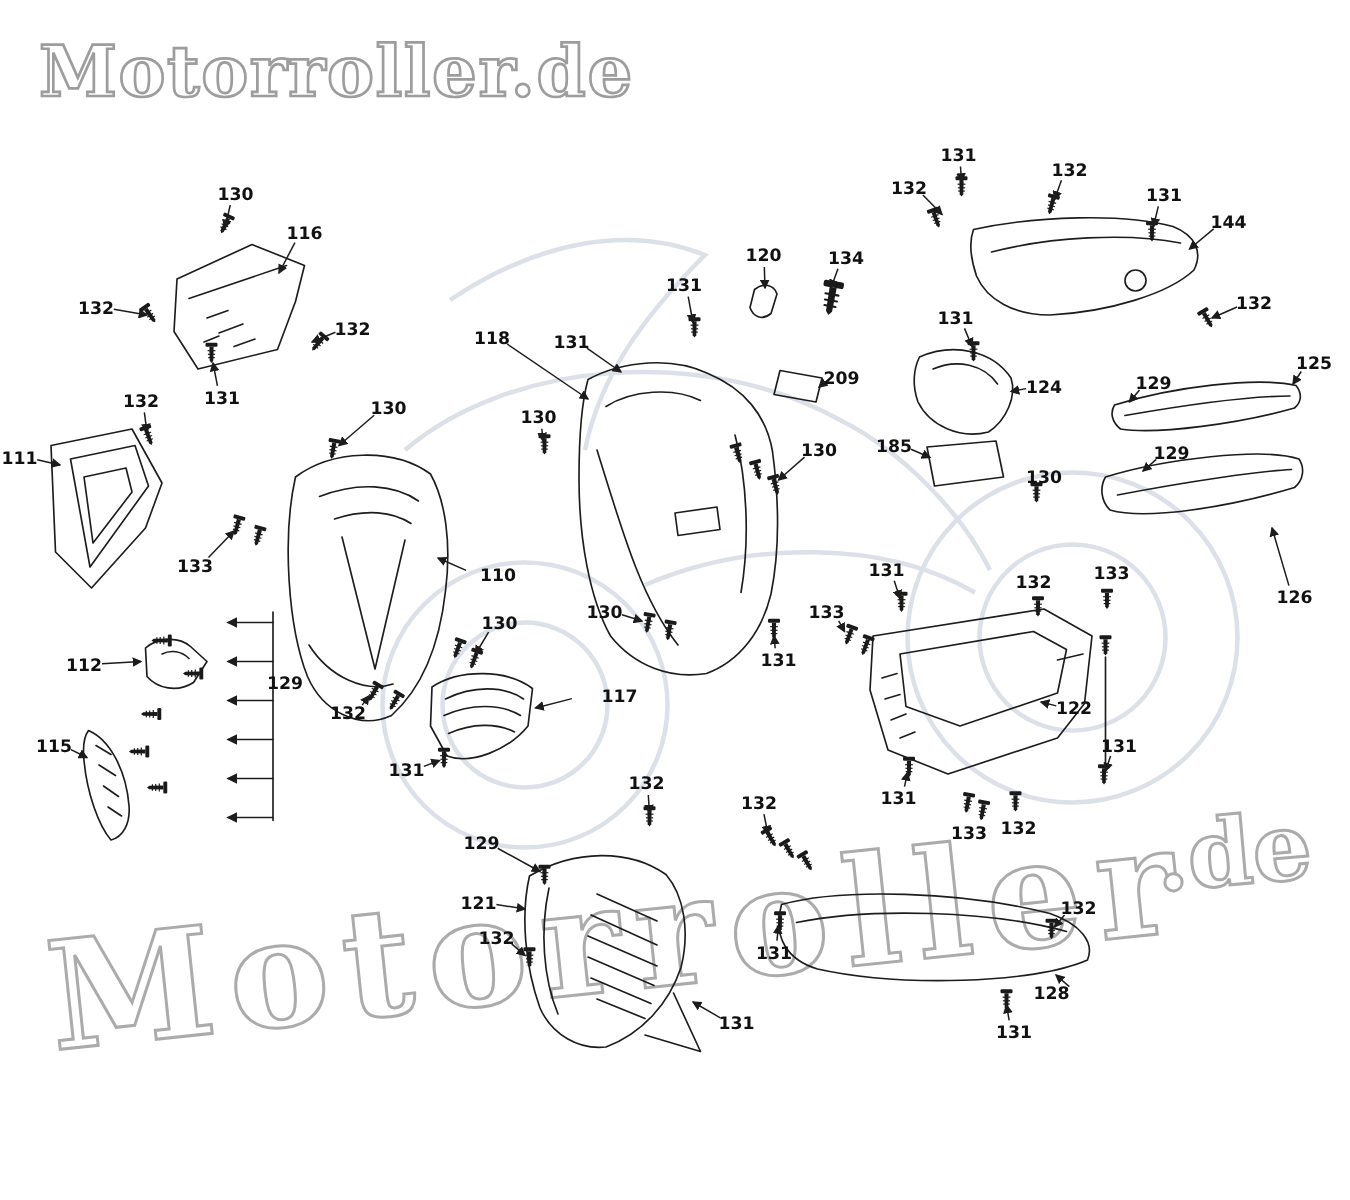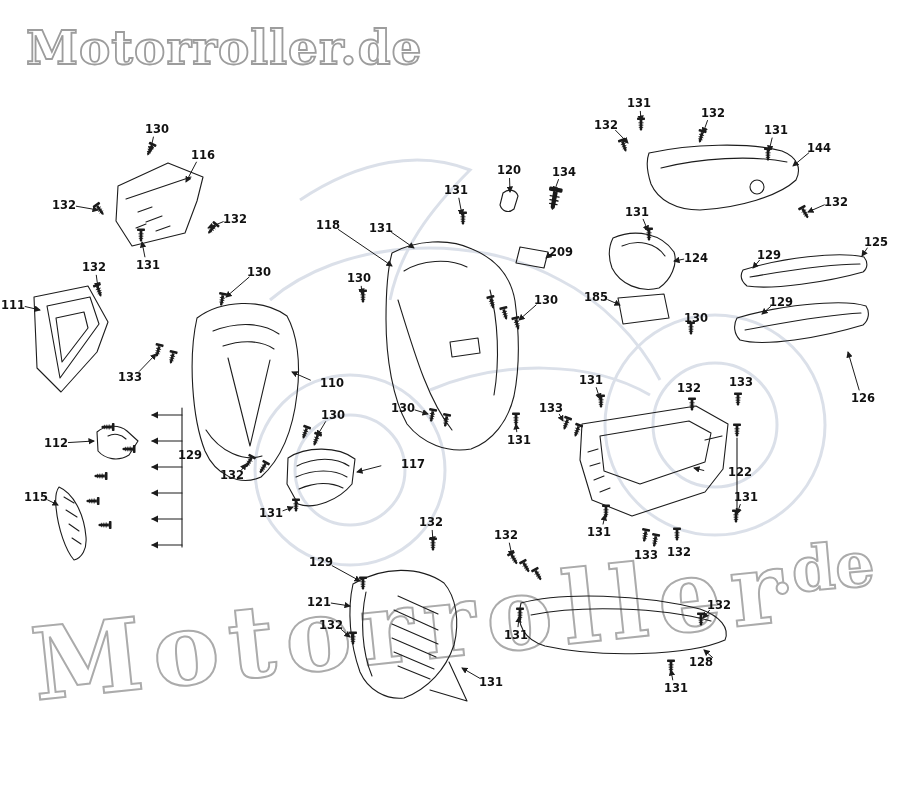--- a/index.html
+++ b/index.html
@@ -298,21 +298,21 @@
       <span class="part-label" style="left: 596px; top: 297px;">185</span>
       <span class="part-label" style="left: 696px; top: 318px;">130</span>
       <span class="part-label" style="left: 769px; top: 255px;">129</span>
       <span class="part-label" style="left: 876px; top: 242px;">125</span>
       <span class="part-label" style="left: 781px; top: 302px;">129</span>
       <span class="part-label" style="left: 863px; top: 398px;">126</span>
       <span class="part-label" style="left: 591px; top: 380px;">131</span>
       <span class="part-label" style="left: 551px; top: 408px;">133</span>
       <span class="part-label" style="left: 689px; top: 388px;">132</span>
       <span class="part-label" style="left: 741px; top: 382px;">133</span>
-      <span class="part-label" style="left: 740px; top: 472px;">122</span>
+      <span class="part-label" style="left: 716px; top: 472px;">122</span>
       <span class="part-label" style="left: 746px; top: 497px;">131</span>
       <span class="part-label" style="left: 599px; top: 532px;">131</span>
       <span class="part-label" style="left: 646px; top: 555px;">133</span>
       <span class="part-label" style="left: 679px; top: 552px;">132</span>
       <span class="part-label" style="left: 431px; top: 522px;">132</span>
       <span class="part-label" style="left: 506px; top: 535px;">132</span>
       <span class="part-label" style="left: 321px; top: 562px;">129</span>
       <span class="part-label" style="left: 319px; top: 602px;">121</span>
       <span class="part-label" style="left: 331px; top: 625px;">132</span>
       <span class="part-label" style="left: 516px; top: 635px;">131</span>

